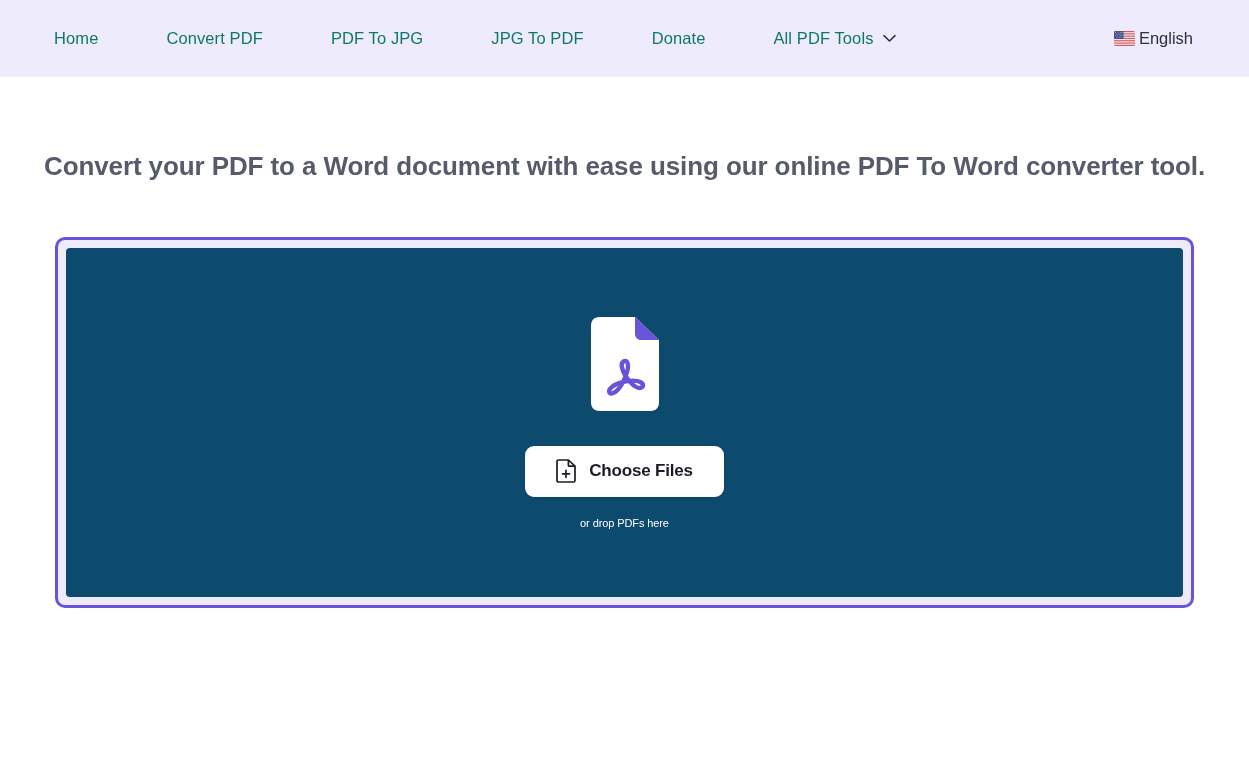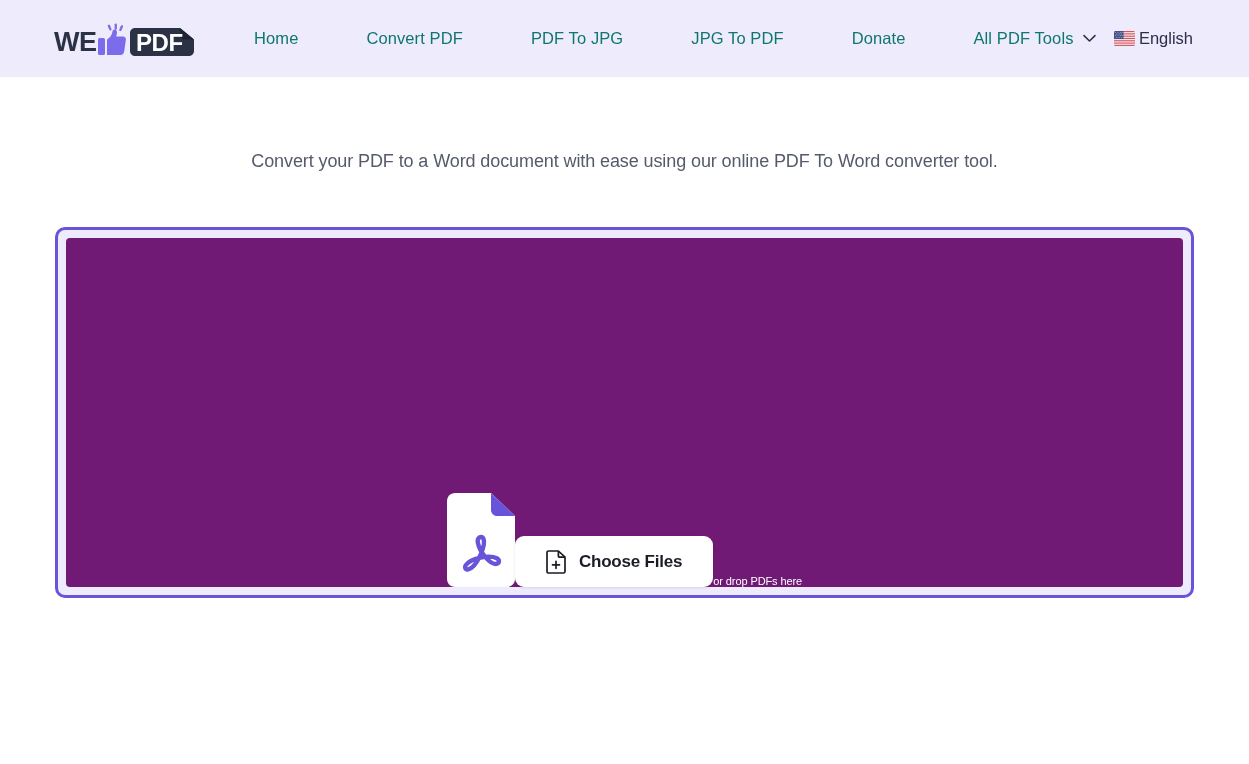--- a/index.html
+++ b/index.html
@@ -77,46 +77,46 @@
   .page-title {
     font-size: 37px;
     font-weight: bold;
     color: #333333;
     letter-spacing: -0.2px;
     line-height: 1.2;
   }
 
   .page-subtitle {
     margin-top: 18px;
-    font-size: 18px;
+    font-size: 26px;
     color: #555b6b;
-    font-weight: 400;
+    font-weight: 700;
     letter-spacing: -0.1px;
   }
 
   
   .dropzone-outer {
     margin: 55px auto 0;
     width: 1139px;
     height: 371px;
     border: 3px solid #6854d9;
     border-radius: 10px;
     background: #eeebfd;
     padding: 8px;
     cursor: pointer;
   }
 
   .dropzone-inner {
     width: 100%;
     height: 100%;
-    background: #701a75;
+    background: #0c4a6e;
     border-radius: 4px;
     display: flex;
-    flex-direction: row;
-    align-items: flex-end;
+    flex-direction: column;
+    align-items: center;
     justify-content: center;
   }
 
   .pdf-icon { width: 68px; height: 94px; display: block; }
 
   .choose-btn {
     margin-top: 35px;
     background: #ffffff;
     border: none;
     border-radius: 9px;
@@ -144,41 +144,20 @@
     color: #ffffff;
     font-weight: 500;
     letter-spacing: -0.1px;
   }
 </style>
 </head>
 <body>
 
 <div class="header">
 
-  <div class="logo">
-    <svg width="142" height="42" viewBox="0 0 142 42" xmlns="http://www.w3.org/2000/svg">
-
-      <text x="0" y="33" font-family="Liberation Sans, sans-serif" font-size="27" font-weight="bold" fill="#2b3245" letter-spacing="-0.5">WE</text>
-
-      <g fill="#7c6bea">
-        <rect x="44" y="20" width="7" height="17" rx="1.6"></rect>
-        <path d="M53 37 L53 21.5 C53 21.5 56.5 19.5 58 15.5 C58.6 13.9 58.4 11.5 60.4 11.5
-                 C62.2 11.5 63.2 13 63 15 C62.85 16.6 62.1 18.6 62.1 18.6 L69 18.6
-                 C70.9 18.6 72.2 20 71.9 21.8 L70.2 33.3 C69.95 35.4 68.5 37 66.6 37 Z"></path>
-        <rect x="54.5" y="6.5" width="2.3" height="6.2" rx="1.1" transform="rotate(-22 55.6 9.6)"></rect>
-        <rect x="60.6" y="5.4" width="2.3" height="6.4" rx="1.1"></rect>
-        <rect x="66" y="7" width="2.3" height="6.2" rx="1.1" transform="rotate(24 67.1 10.1)"></rect>
-      </g>
-
-      <path d="M76 10 L126 10 L140 21.5 L140 33 C140 35.8 137.8 38 135 38
-               L81 38 C78.2 38 76 35.8 76 33 L76 15 C76 12.2 78.2 10 81 10 Z" fill="#2b3245"></path>
-      <path d="M126 10 L140 21.5 L130 21.5 C127.8 21.5 126 19.7 126 17.5 Z" fill="#1d222f"></path>
-      <text x="82" y="33" font-family="Liberation Sans, sans-serif" font-size="24" font-weight="bold" fill="#ffffff" letter-spacing="-0.4">PDF</text>
-    </svg>
-  </div>
 
   <nav class="nav">
     <div class="nav-item">
       <span>Home</span>
     </div>
     <div class="nav-item">
       <span>Convert PDF</span>
     </div>
     <div class="nav-item">
       <span>PDF To JPG</span>

